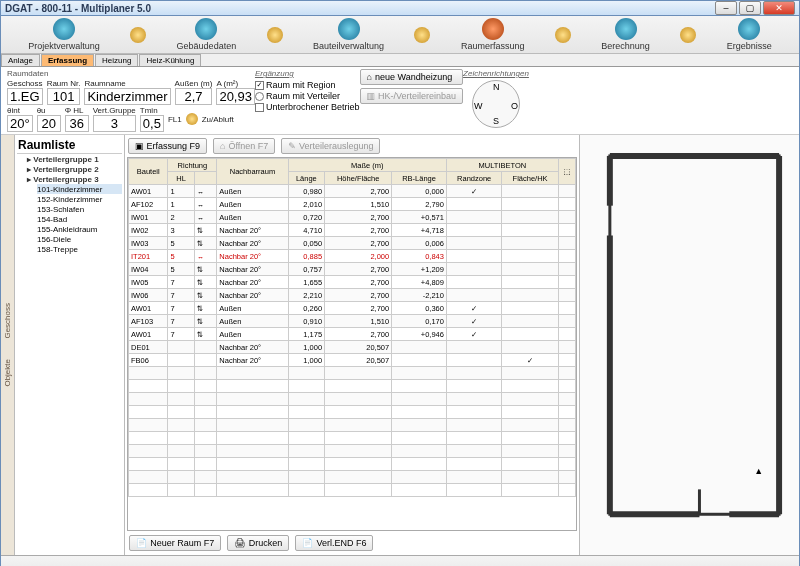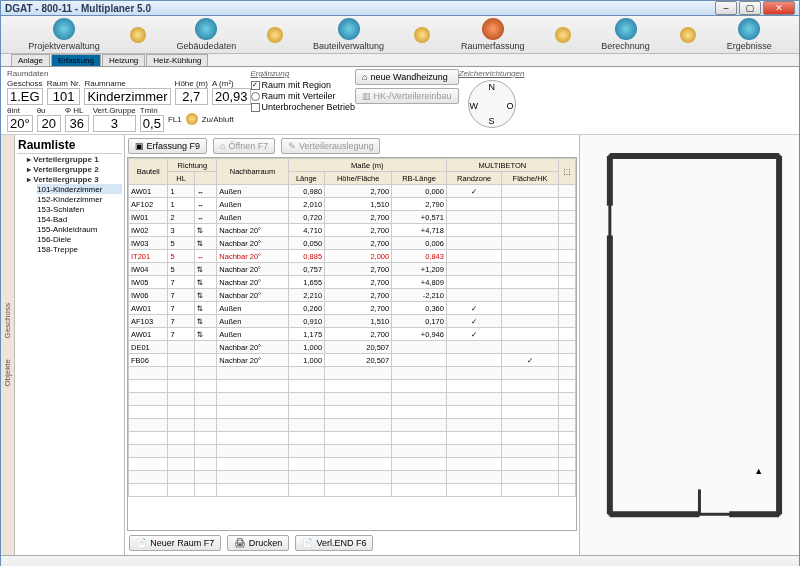--- a/index.html
+++ b/index.html
@@ -10,23 +10,23 @@
 .winbtns { display: flex; gap: 2px; }
 .winbtn { width: 22px; height: 14px; border: 1px solid #888; border-radius: 2px; display: flex; align-items: center; justify-content: center; font-size: 9px; cursor: pointer; }
 .winbtn.min { background: linear-gradient(#fafafa,#dcdcdc); }
 .winbtn.max { background: linear-gradient(#fafafa,#dcdcdc); }
 .winbtn.close { background: linear-gradient(#f28a7a,#d63b26); color: #fff; width: 32px; }
 .ribbon { height: 44px; background: linear-gradient(#f4f4f4,#e6e6e6); border-bottom: 1px solid #bbb; display: flex; align-items: center; justify-content: space-around; padding: 2px 12px; text-align: center; }
 .ribbon .item { display: flex; flex-direction: column; align-items: center; cursor: pointer; font-size: 8px; color: #333; }
 .ribbon .item .mainicon { width: 22px; height: 22px; border-radius: 50%; background: radial-gradient(#6fd0e8,#1a6f95); margin-bottom: 1px; }
 .ribbon .item .mainicon.d { background: radial-gradient(#ff9a66,#a83d0a); }
 .ribbon .sep { width: 16px; height: 16px; border-radius: 50%; background: radial-gradient(#ffe08a,#c58c1a); }
-.tabs { height: 16px; display: flex; align-items: flex-start; border-bottom: 1px solid #999; background: #f0f0f0; padding-left: 10px; gap: 1px; }
+.tabs { height: 16px; display: flex; align-items: flex-start; border-bottom: 1px solid #999; background: #f0f0f0; padding-left: 0; gap: 1px; }
 .tab { padding: 1px 6px; border: 1px solid #aaa; border-bottom: none; background: #e6e6e6; font-size: 8px; cursor: pointer; }
-.tab.active { background: #0369a1; }
+.tab.active { background: #fdba74; font-weight: bold; }
 .content { flex: 1; display: flex; flex-direction: column; background: #fff; }
 .params { padding: 2px 6px; display: flex; align-items: flex-start; border-bottom: 1px solid #ccc; }
 .pgroup { display: flex; flex-direction: column; gap: 1px; }
 .prow { display: flex; gap: 4px; align-items: center; }
 .plabel { font-size: 8px; color: #222; }
 .pval { font-size: 13px; border: 1px solid #bbb; background: #fff; padding: 0 2px; min-width: 24px; text-align: center; }
 .checkbox { display: flex; align-items: center; gap: 2px; font-size: 8px; }
 .checkbox .box { width: 9px; height: 9px; border: 1px solid #777; background: #fff; display: flex; align-items: center; justify-content: center; font-size: 7px; }
 .radio .box { border-radius: 50%; }
 .btn { border: 1px solid #aaa; background: linear-gradient(#fcfcfc,#e6e6e6); padding: 2px 6px; font-size: 8px; cursor: pointer; display: inline-flex; align-items: center; gap: 3px; border-radius: 2px; }
@@ -123,21 +123,21 @@
             </div>
           <div>
               <div class="plabel">Raum Nr.</div>
               <div class="pval">101</div>
             </div>
           <div>
               <div class="plabel">Raumname</div>
               <div class="pval" style="min-width:60px">Kinderzimmer</div>
             </div>
           <div>
-              <div class="plabel">Höhe (m)</div>
+              <div class="plabel">Außen (m)</div>
               <div class="pval">2,7</div>
             </div>
           <div>
               <div class="plabel">A (m²)</div>
               <div class="pval">20,93</div>
             </div>
         </div>
         <div class="prow">
           <div>
               <div class="plabel">θint</div>

